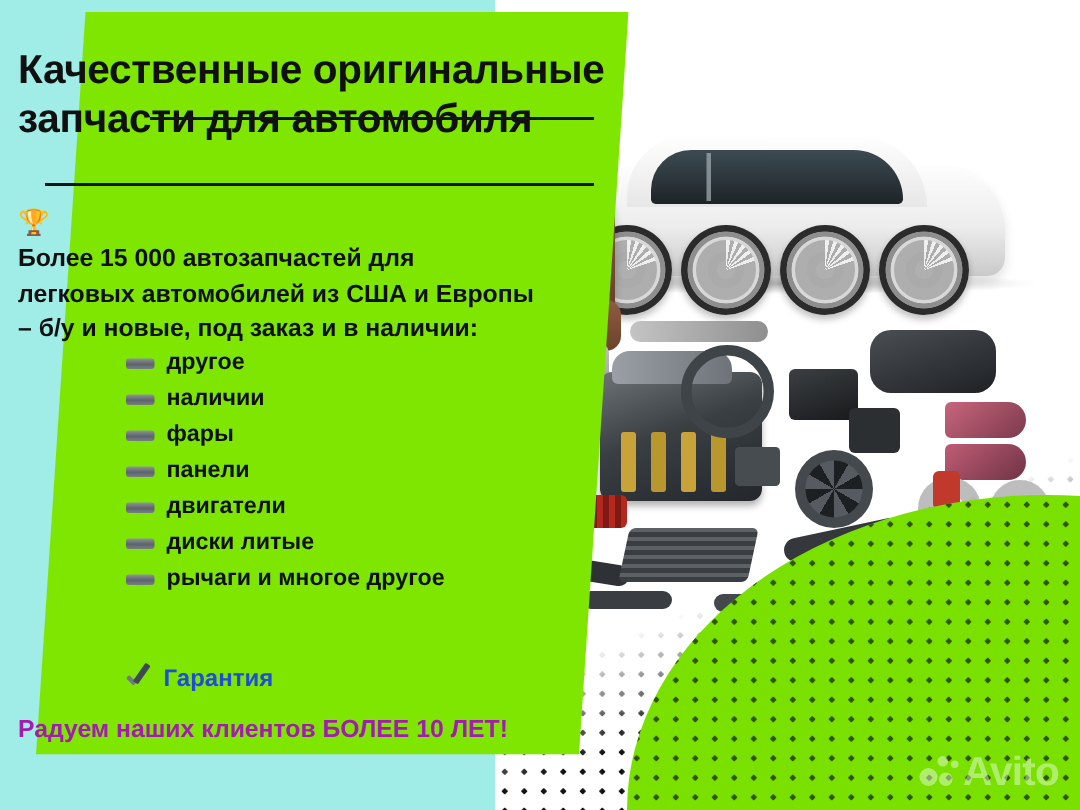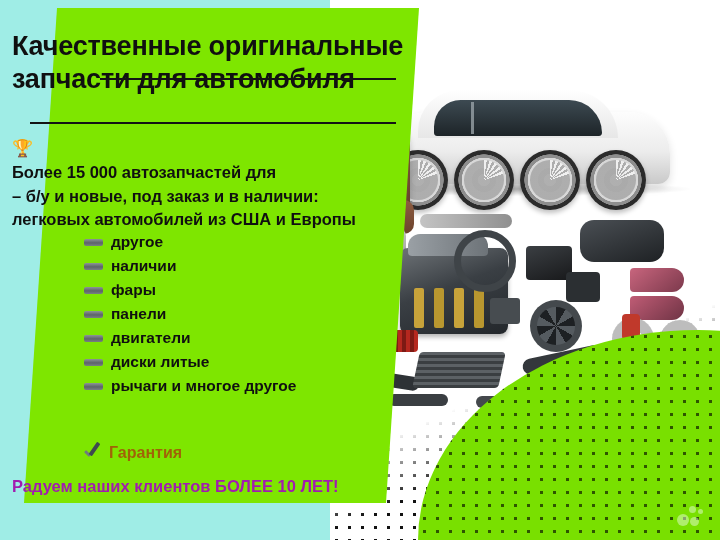--- a/index.html
+++ b/index.html
@@ -238,21 +238,21 @@
     height:24px;display:flex;align-items:center;white-space:nowrap;
   }
   .bullets .bul{
     display:inline-block;width:19px;height:7px;border-radius:2px;
     background:linear-gradient(180deg,#8d9499 0%,#5d6469 55%,#787f84 100%);
     margin-right:8px;flex:none;
   }
 
   .guarantee{
     position:absolute;left:82px;top:443px;
-    font-size:16px;font-weight:bold;color:#a16207;
+    font-size:16px;font-weight:bold;color:#1d4ed8;
     display:flex;align-items:center;white-space:nowrap;
   }
   .check{
     display:inline-block;width:20px;height:20px;margin-right:7px;position:relative;flex:none;
   }
   .check:before{
     content:"";position:absolute;left:2px;top:9px;width:7px;height:3px;
     background:#6f7a80;transform:rotate(45deg);border-radius:1px;
   }
   .check:after{
@@ -344,22 +344,22 @@
       <span class="l2">запчасти для автомобиля</span>
     </div>
     <div class="rule rule1"></div>
     <div class="rule rule2"></div>
 
     <div class="lead">
       <span>
           <span class="trophy">🏆</span>
           <span>Более 15 000 автозапчастей для</span>
         </span>
+      <span>легковых автомобилей из США и Европы</span>
       <span>– б/у и новые, под заказ и в наличии:</span>
-      <span>легковых автомобилей из США и Европы</span>
     </div>
 
     <ul class="bullets">
       <li>
           <span class="bul"></span>
           <span>другое</span>
         </li>
       <li>
           <span class="bul"></span>
           <span>наличии</span>
@@ -394,15 +394,16 @@
     <div class="tagline">Радуем наших клиентов БОЛЕЕ 10 ЛЕТ!</div>
   </div>
 
   <div class="avito">
     <span class="avito-dots">
         <i></i>
         <i></i>
         <i></i>
         <i></i>
       </span>
+    <span class="avito-text">Avito</span>
   </div>
 
 </div>
 
 </body></html>

